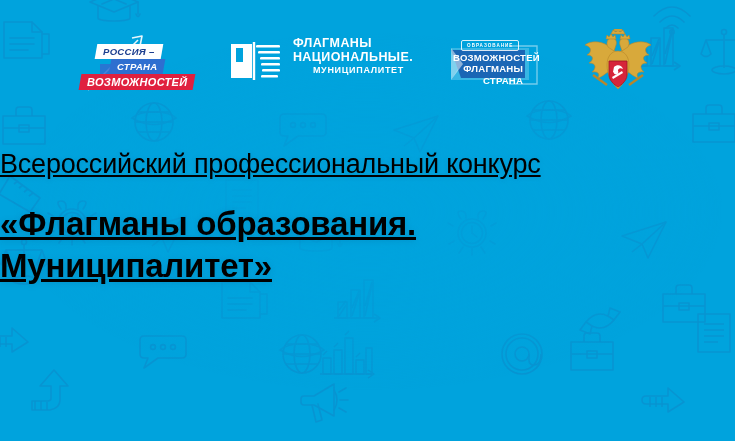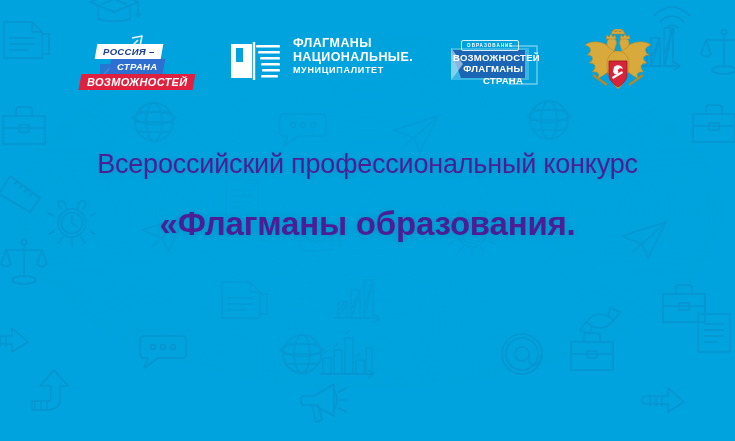--- a/index.html
+++ b/index.html
@@ -109,21 +109,21 @@
   }
   .flag-book { width: 56px; height: 46px; flex: 0 0 auto; }
   .flag-text {
     color: #ffffff;
     font-weight: bold;
     line-height: 1.12;
     letter-spacing: 0.4px;
   }
   .flag-t1 { font-size: 12.5px; }
   .flag-t2 { font-size: 12.5px; }
-  .flag-t3 { font-size: 9px; letter-spacing: 0.7px; margin-top: 1px; }
+  .flag-t3 { font-size: 9px; letter-spacing: 0.7px; margin-top: 1px; margin-left: 20px; }
 
   
   .np-logo {
     position: relative;
     width: 96px;
     height: 62px;
   }
   .np-shape { position: absolute; inset: 0; }
   .np-edu {
     position: absolute;
@@ -154,23 +154,24 @@
 
   
   .coat { width: 74px; height: 72px; }
 
   
   #headline {
     position: absolute;
     left: 0;
     top: 148px;
     width: 735px;
-    text-align: center;
+    text-align: left;
     z-index: 6;
-    color: #4c1d95;
+    color: #000000;
+    text-decoration: underline;
   }
   #kicker {
     font-size: 27px;
     font-weight: 400;
     letter-spacing: -0.2px;
     line-height: 1.2;
     text-shadow: 0 1px 5px rgba(0,80,120,0.18);
   }
   .title-line {
     font-size: 33px;
@@ -441,15 +442,16 @@
         <path d="M33 38 c3 -3 8 -2 9 2 c-2 -1 -4 -1 -5 1 l-2 4 l-3 -2 Z"></path>
         <circle cx="35" cy="43" r="2.4"></circle>
         <path d="M31 48 l10 -6 l1 2 l-10 6 Z"></path>
       </g>
     </svg>
   </div>
 
   <div id="headline">
     <div id="kicker">Всероссийский профессиональный конкурс</div>
     <div class="title-line" id="title-1">«Флагманы образования.</div>
+    <div class="title-line" id="title-2">Муниципалитет»</div>
   </div>
 
 </div>
 
 </body></html>

